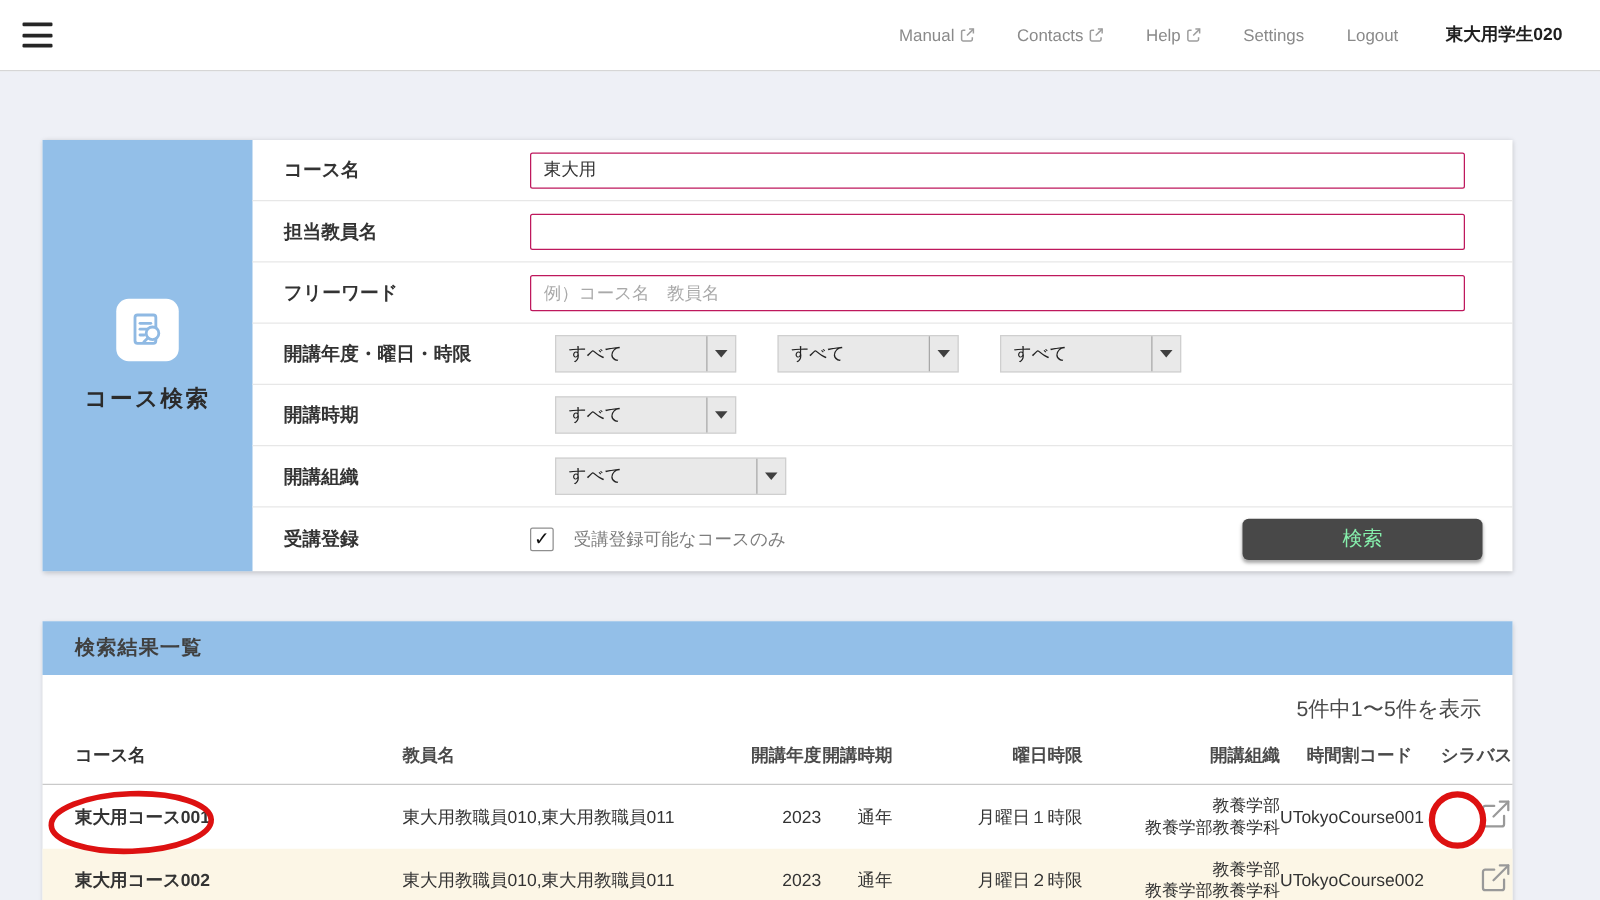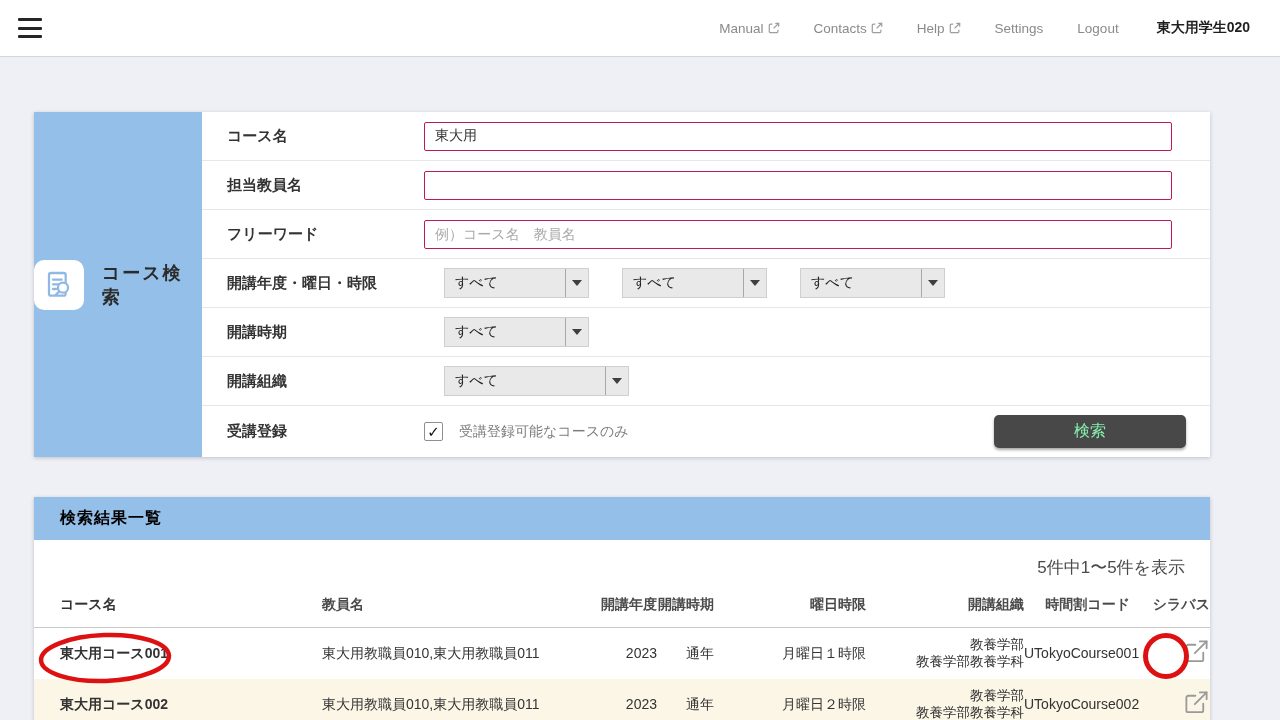--- a/index.html
+++ b/index.html
@@ -19,21 +19,21 @@
   .topnav { display:flex; align-items:center; gap:34px; font-size:13.5px; color:#8a8a8a; }
   .topnav .navitem { display:flex; align-items:center; gap:4px; cursor:pointer; }
   .topnav .user { color:#1f1f1f; font-weight:700; font-size:14px; margin-left:4px; }
   .ext-sm { width:12px; height:12px; stroke:#9d9d9d; fill:none; stroke-width:1.4; }
   
   .search-card {
     width:1176px; margin:55px 0 0 34px; background:#fff; display:flex;
     box-shadow:0 1px 4px rgba(0,0,0,.2);
   }
   .search-side {
-    width:168px; background:#93bfe8; display:flex; flex-direction:row;
+    width:168px; background:#93bfe8; display:flex; flex-direction:column;
     align-items:center; justify-content:center; gap:18px;
   }
   .side-icon {
     width:50px; height:50px; background:#fff; border-radius:10px;
     display:flex; align-items:center; justify-content:center;
   }
   .side-icon svg { width:32px; height:32px; stroke:#8fb9e3; fill:none; stroke-width:1.7; stroke-linecap:round; }
   .side-title { font-size:18px; font-weight:700; color:#2b2b2b; letter-spacing:2px; }
   .search-form { flex:1; display:flex; flex-direction:column; }
   .form-row {
@@ -70,21 +70,21 @@
     font-size:16px; font-family:inherit; cursor:pointer;
     box-shadow:0 2px 3px rgba(0,0,0,.35);
   }
   
   .results-card {
     width:1176px; margin:40px 0 0 34px; background:#fff;
     box-shadow:0 1px 4px rgba(0,0,0,.2);
   }
   .results-head {
     height:43px; background:#93bfe8; display:flex; align-items:center;
-    padding-left:26px; font-size:16px; font-weight:700; color:#000000; letter-spacing:1px;
+    padding-left:26px; font-size:16px; font-weight:700; color:#404040; letter-spacing:1px;
   }
   .results-count { text-align:right; padding:16px 25px 4px 0; font-size:17px; color:#4a4a4a; }
   .rtable { width:100%; }
   .rrow {
     display:grid;
     grid-template-columns:288px 258px 77px 57px 152px 158px 106px 80px;
     align-items:center;
   }
   .rrow.head { height:45px; border-bottom:1px solid #c9c9c9; font-size:14px; font-weight:700; color:#4a4a4a; }
   .rrow.body { height:51px; font-size:14px; color:#333; }

